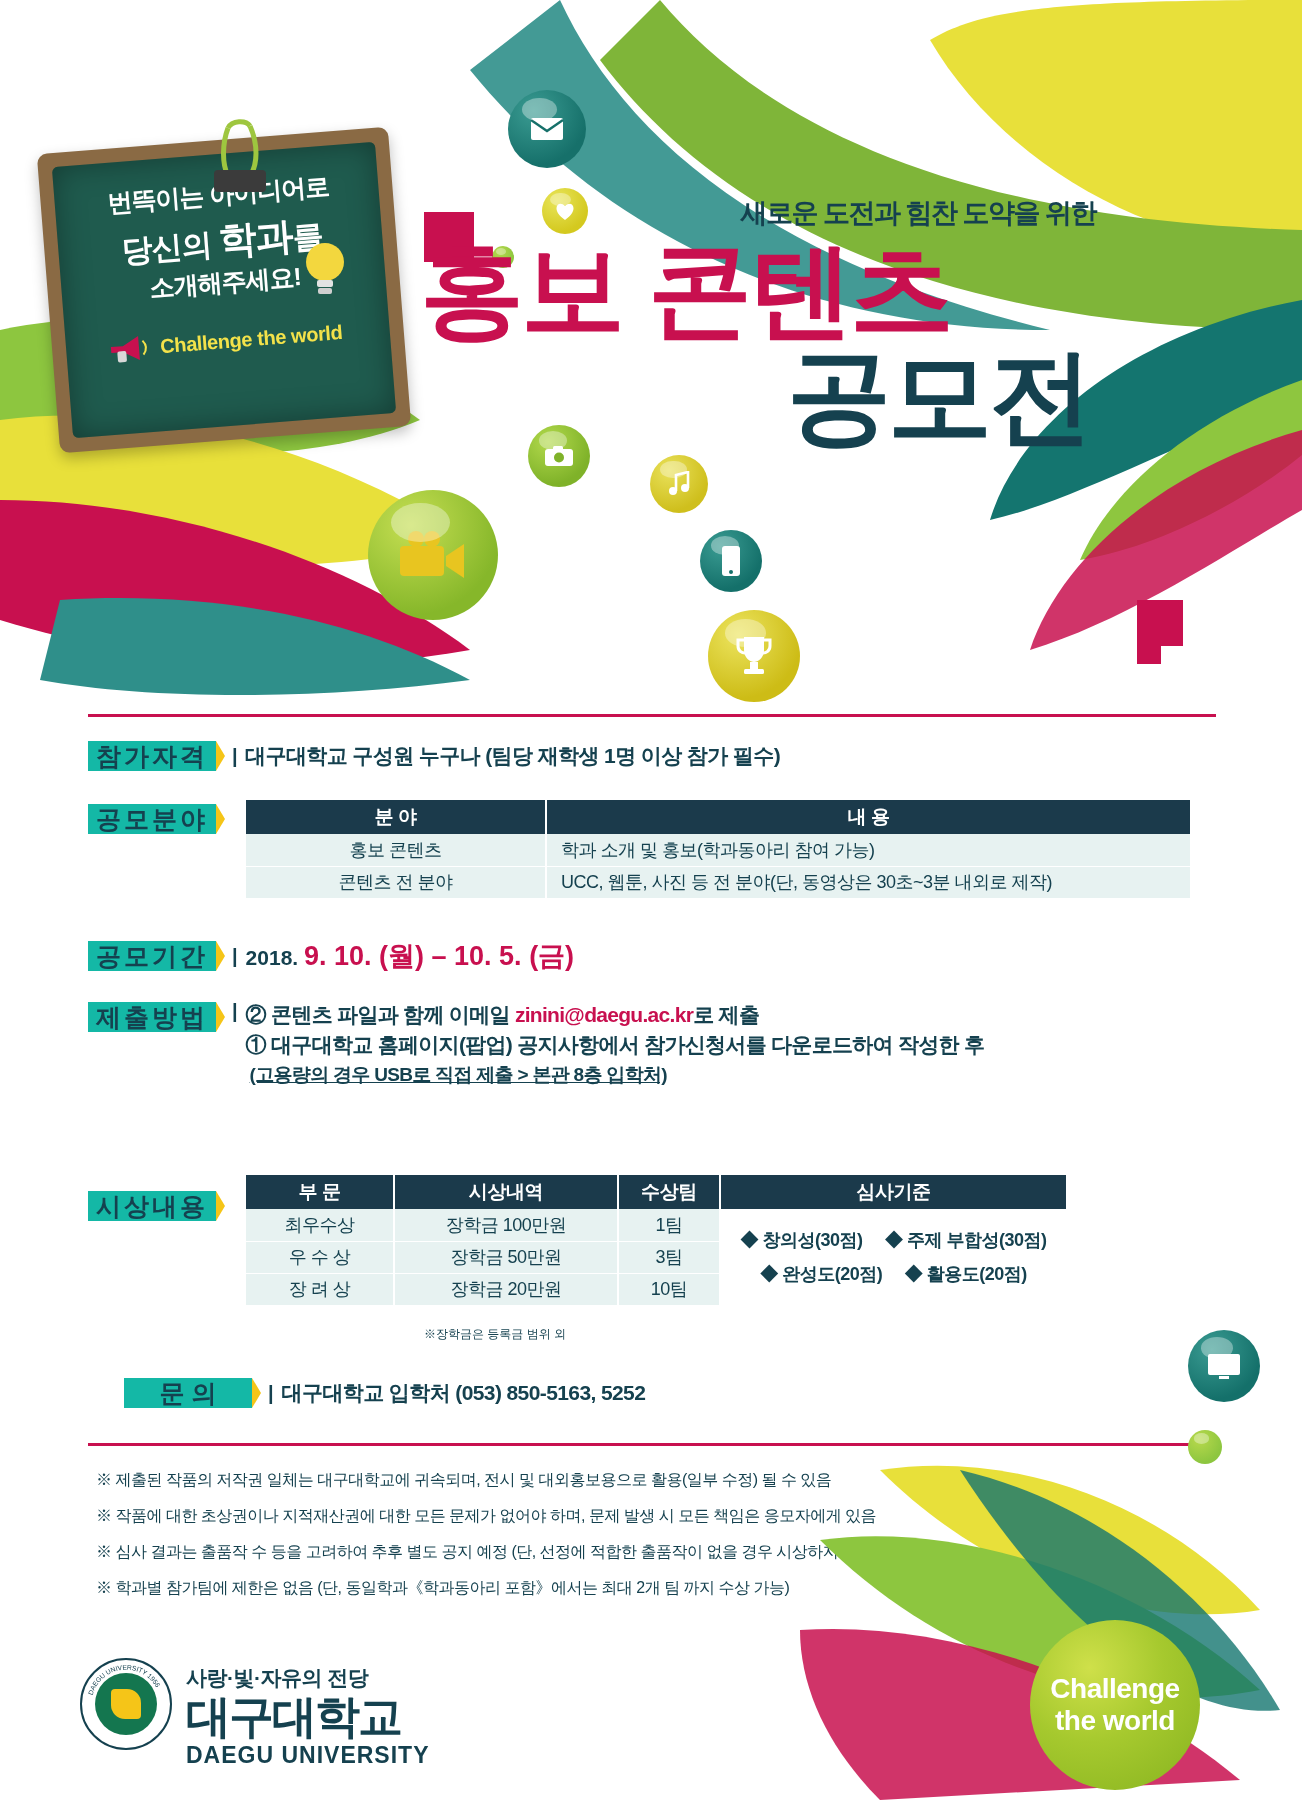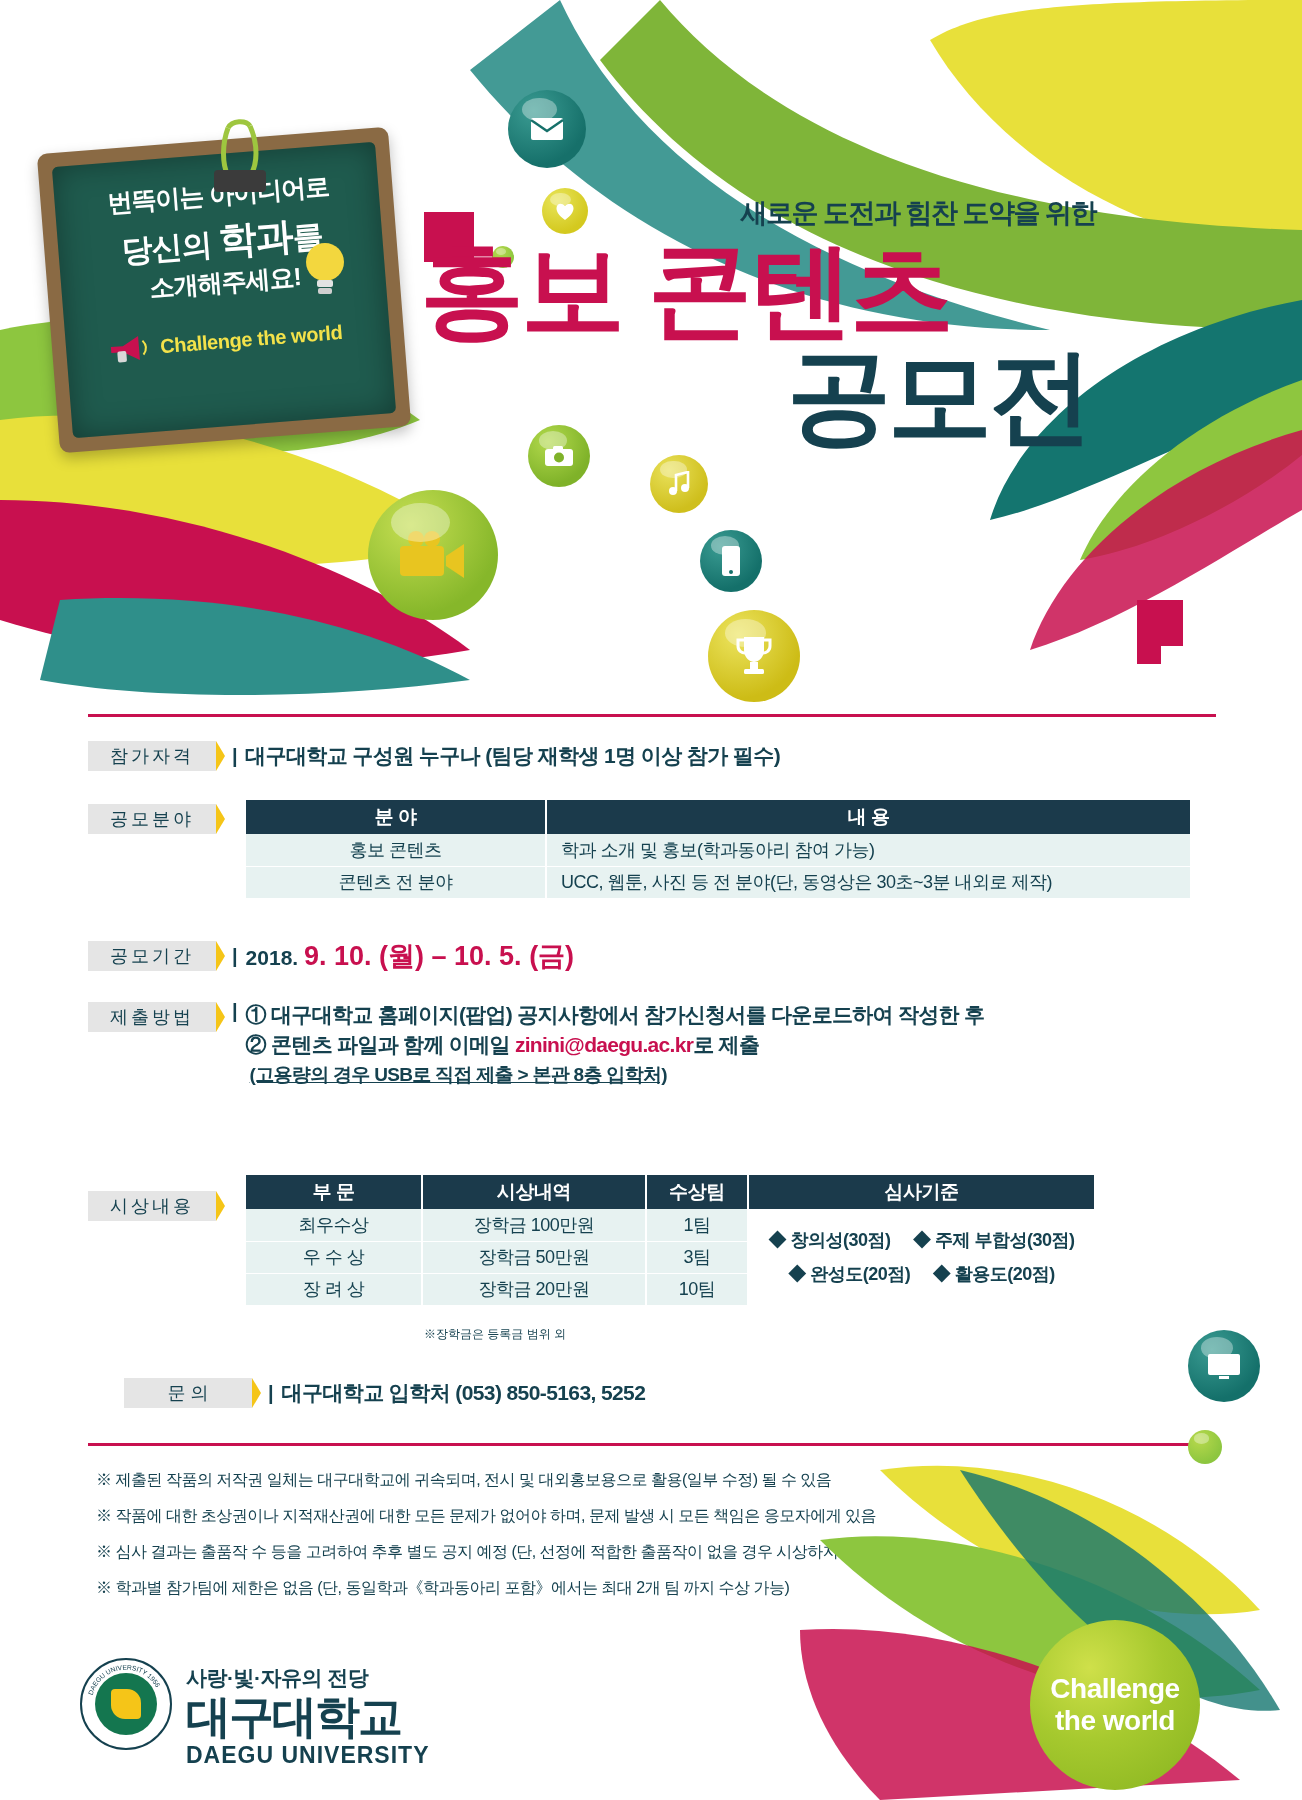--- a/index.html
+++ b/index.html
@@ -62,21 +62,21 @@
              background:rgba(255,255,255,.35); }
 
   
   .divider { position:absolute; left:88px; width:1128px; height:3px; background:#c8104f; }
   #div-top { top:714px; }
   #div-bot { top:1443px; }
 
   .row { position:absolute; left:88px; }
   .tag {
     display:inline-block; width:128px; height:30px; line-height:30px; text-align:center;
-    background:#e5e5e5; color:#15414f; font-weight:normal; font-size:18px; letter-spacing:3px;
+    background:#14b8a6; color:#15414f; font-weight:bold; font-size:25px; letter-spacing:3px;
     position:relative;
   }
   .tag::after {
     content:""; position:absolute; right:-9px; top:0; border-left:9px solid #f5c518;
     border-top:15px solid transparent; border-bottom:15px solid transparent;
   }
   .bar { color:#15414f; font-weight:bold; font-size:20px; padding:0 8px 0 16px; }
 
   .line-txt { font-size:21px; font-weight:bold; color:#15414f; letter-spacing:-.6px; }
 
@@ -300,37 +300,37 @@
       <span class="big">9. 10. (월) – 10. 5. (금)</span>
     </span>
   </div>
 </div>
 
 <div class="row" style="top:1000px;">
   <div style="display:flex; align-items:flex-start;">
     <span class="tag" style="margin-top:2px;">제출방법</span>
     <span class="bar">|</span>
     <div>
-      <div class="submit-line">① 대구대학교 홈페이지(팝업) 공지사항에서 참가신청서를 다운로드하여 작성한 후</div>
       <div class="submit-line">
         <span>② 콘텐츠 파일과 함께 이메일 </span><span class="mail">zinini@daegu.ac.kr</span><span>로 제출</span>
       </div>
+      <div class="submit-line">① 대구대학교 홈페이지(팝업) 공지사항에서 참가신청서를 다운로드하여 작성한 후</div>
       <div class="submit-line" style="font-size:19px; padding-left:4px;text-decoration:underline;">(고용량의 경우 USB로 직접 제출 &gt; 본관 8층 입학처)</div>
     </div>
   </div>
 </div>
 
 <div class="row" style="top:1175px;">
   <div style="display:flex; align-items:flex-start;">
     <span class="tag" style="margin-top:16px;">시상내용</span>
     <div style="margin-left:30px;">
       <table>
         <tbody>
             <tr>
-          <th class="tbl-sep" style="width:176px;">부 문</th>
+          <th class="tbl-sep" style="width:148px;">부 문</th>
           <th class="tbl-sep" style="width:224px;">시상내역</th>
           <th class="tbl-sep" style="width:102px;">수상팀</th>
           <th style="width:346px;">심사기준</th>
         </tr>
         <tr>
           <td class="tbl-sep">최우수상</td>
           <td class="tbl-sep">장학금 100만원</td>
           <td class="tbl-sep">1팀</td>
           <td rowspan="3" style="background:#ffffff; border:0;margin-top:16px;">
             <div class="judge">

